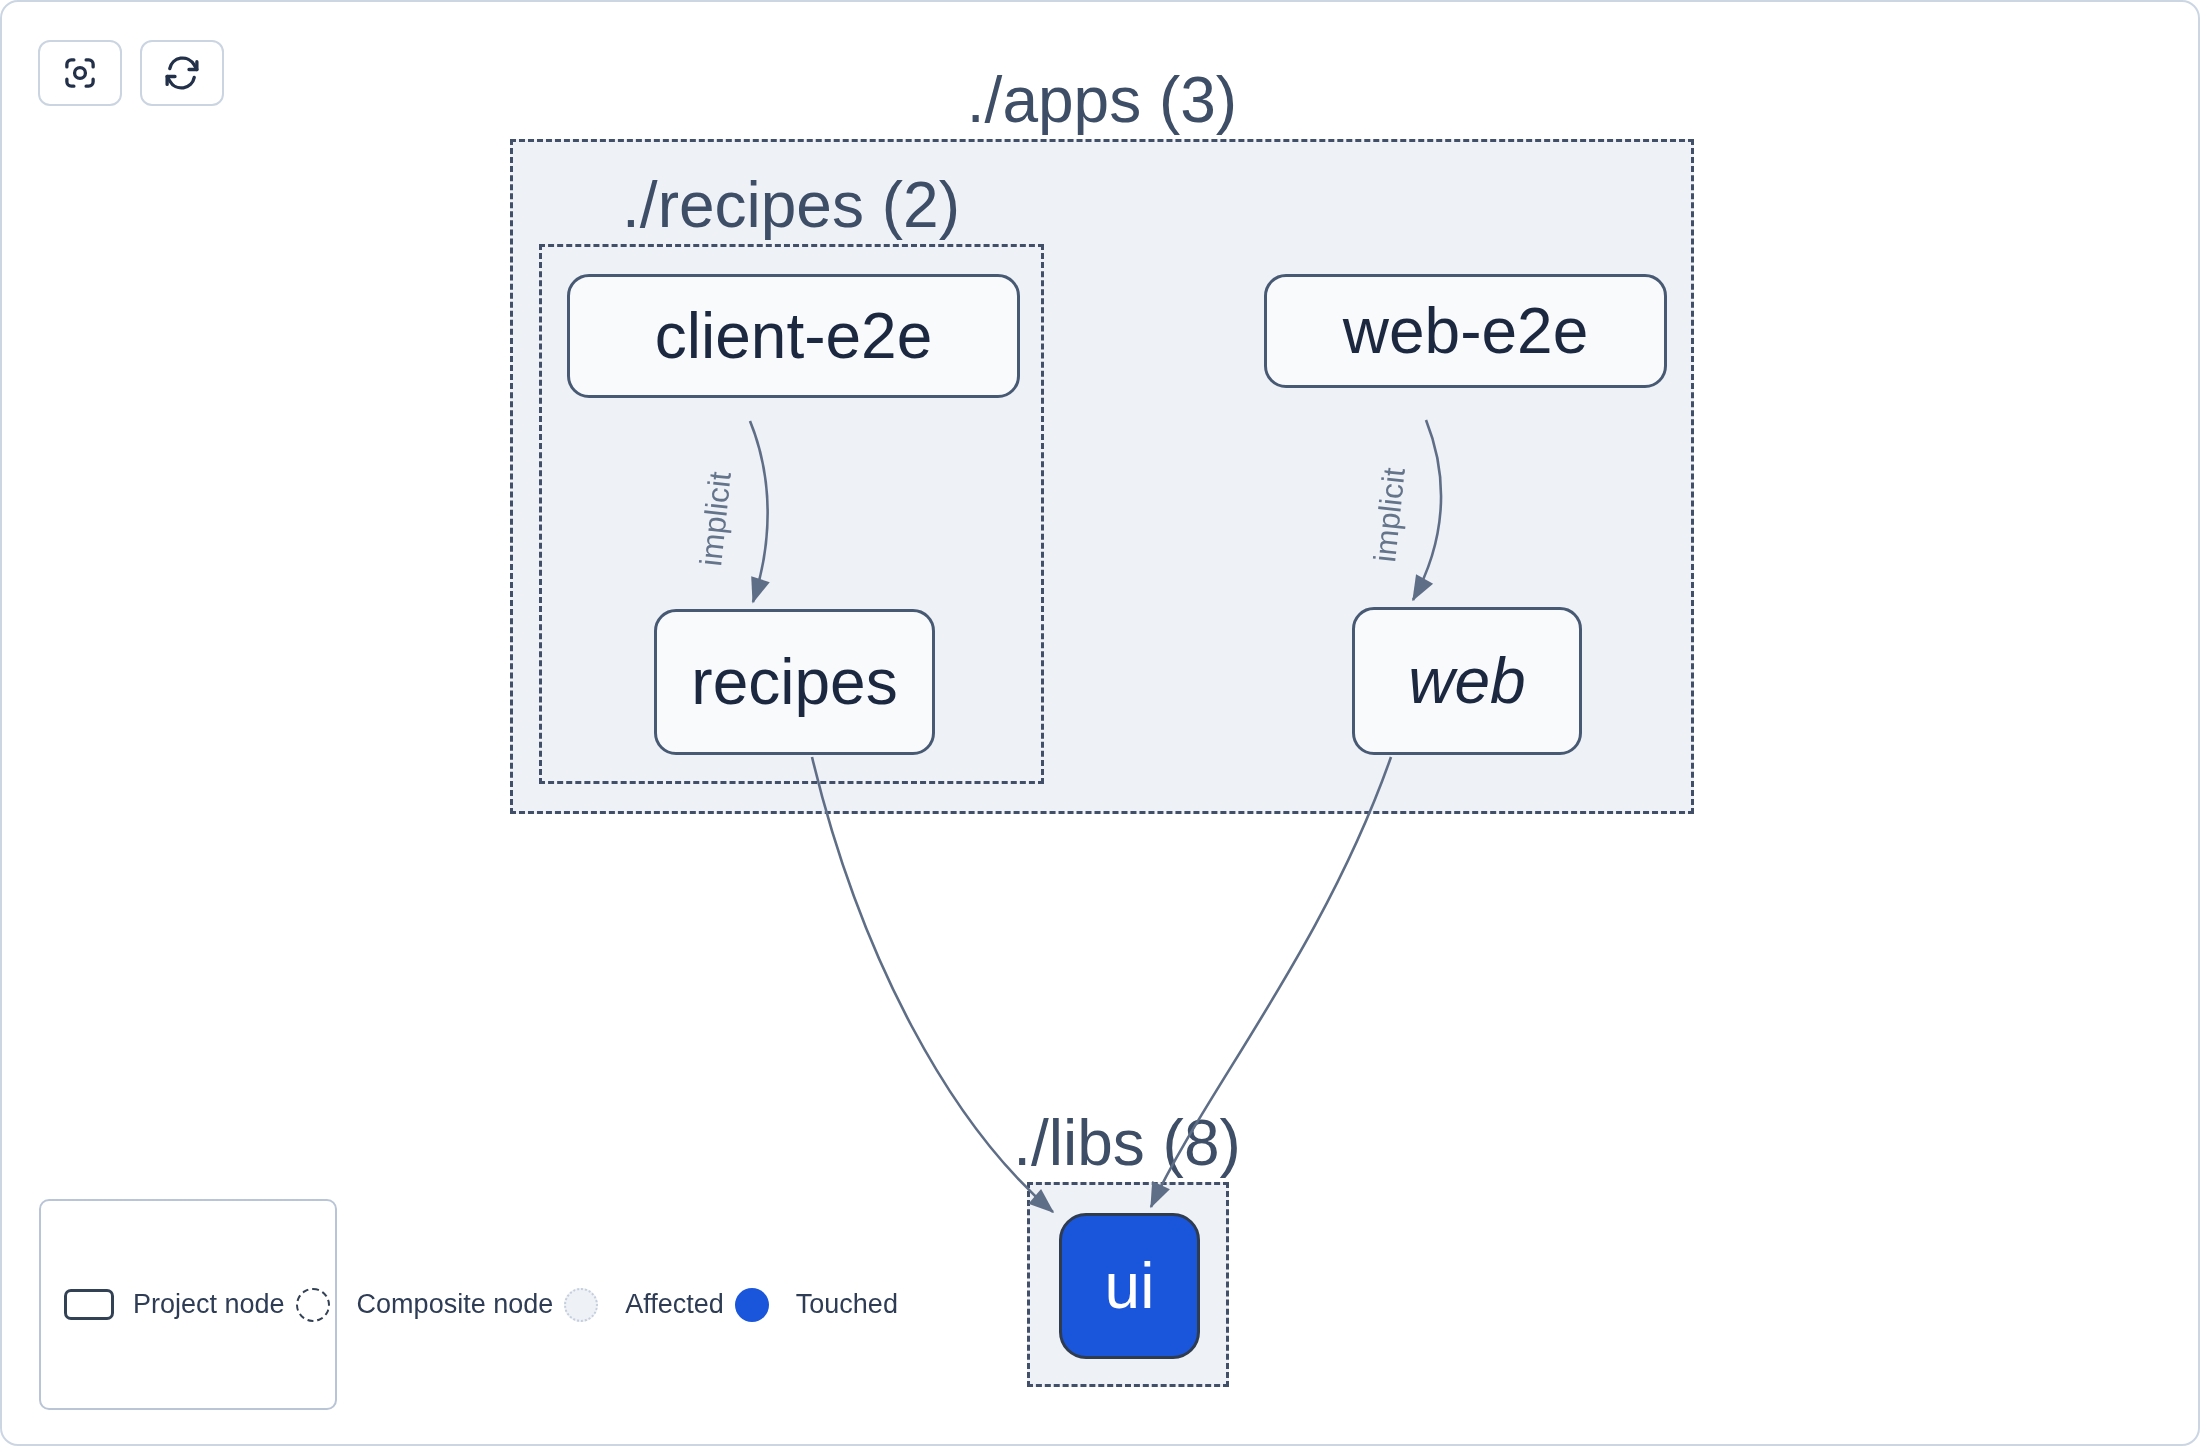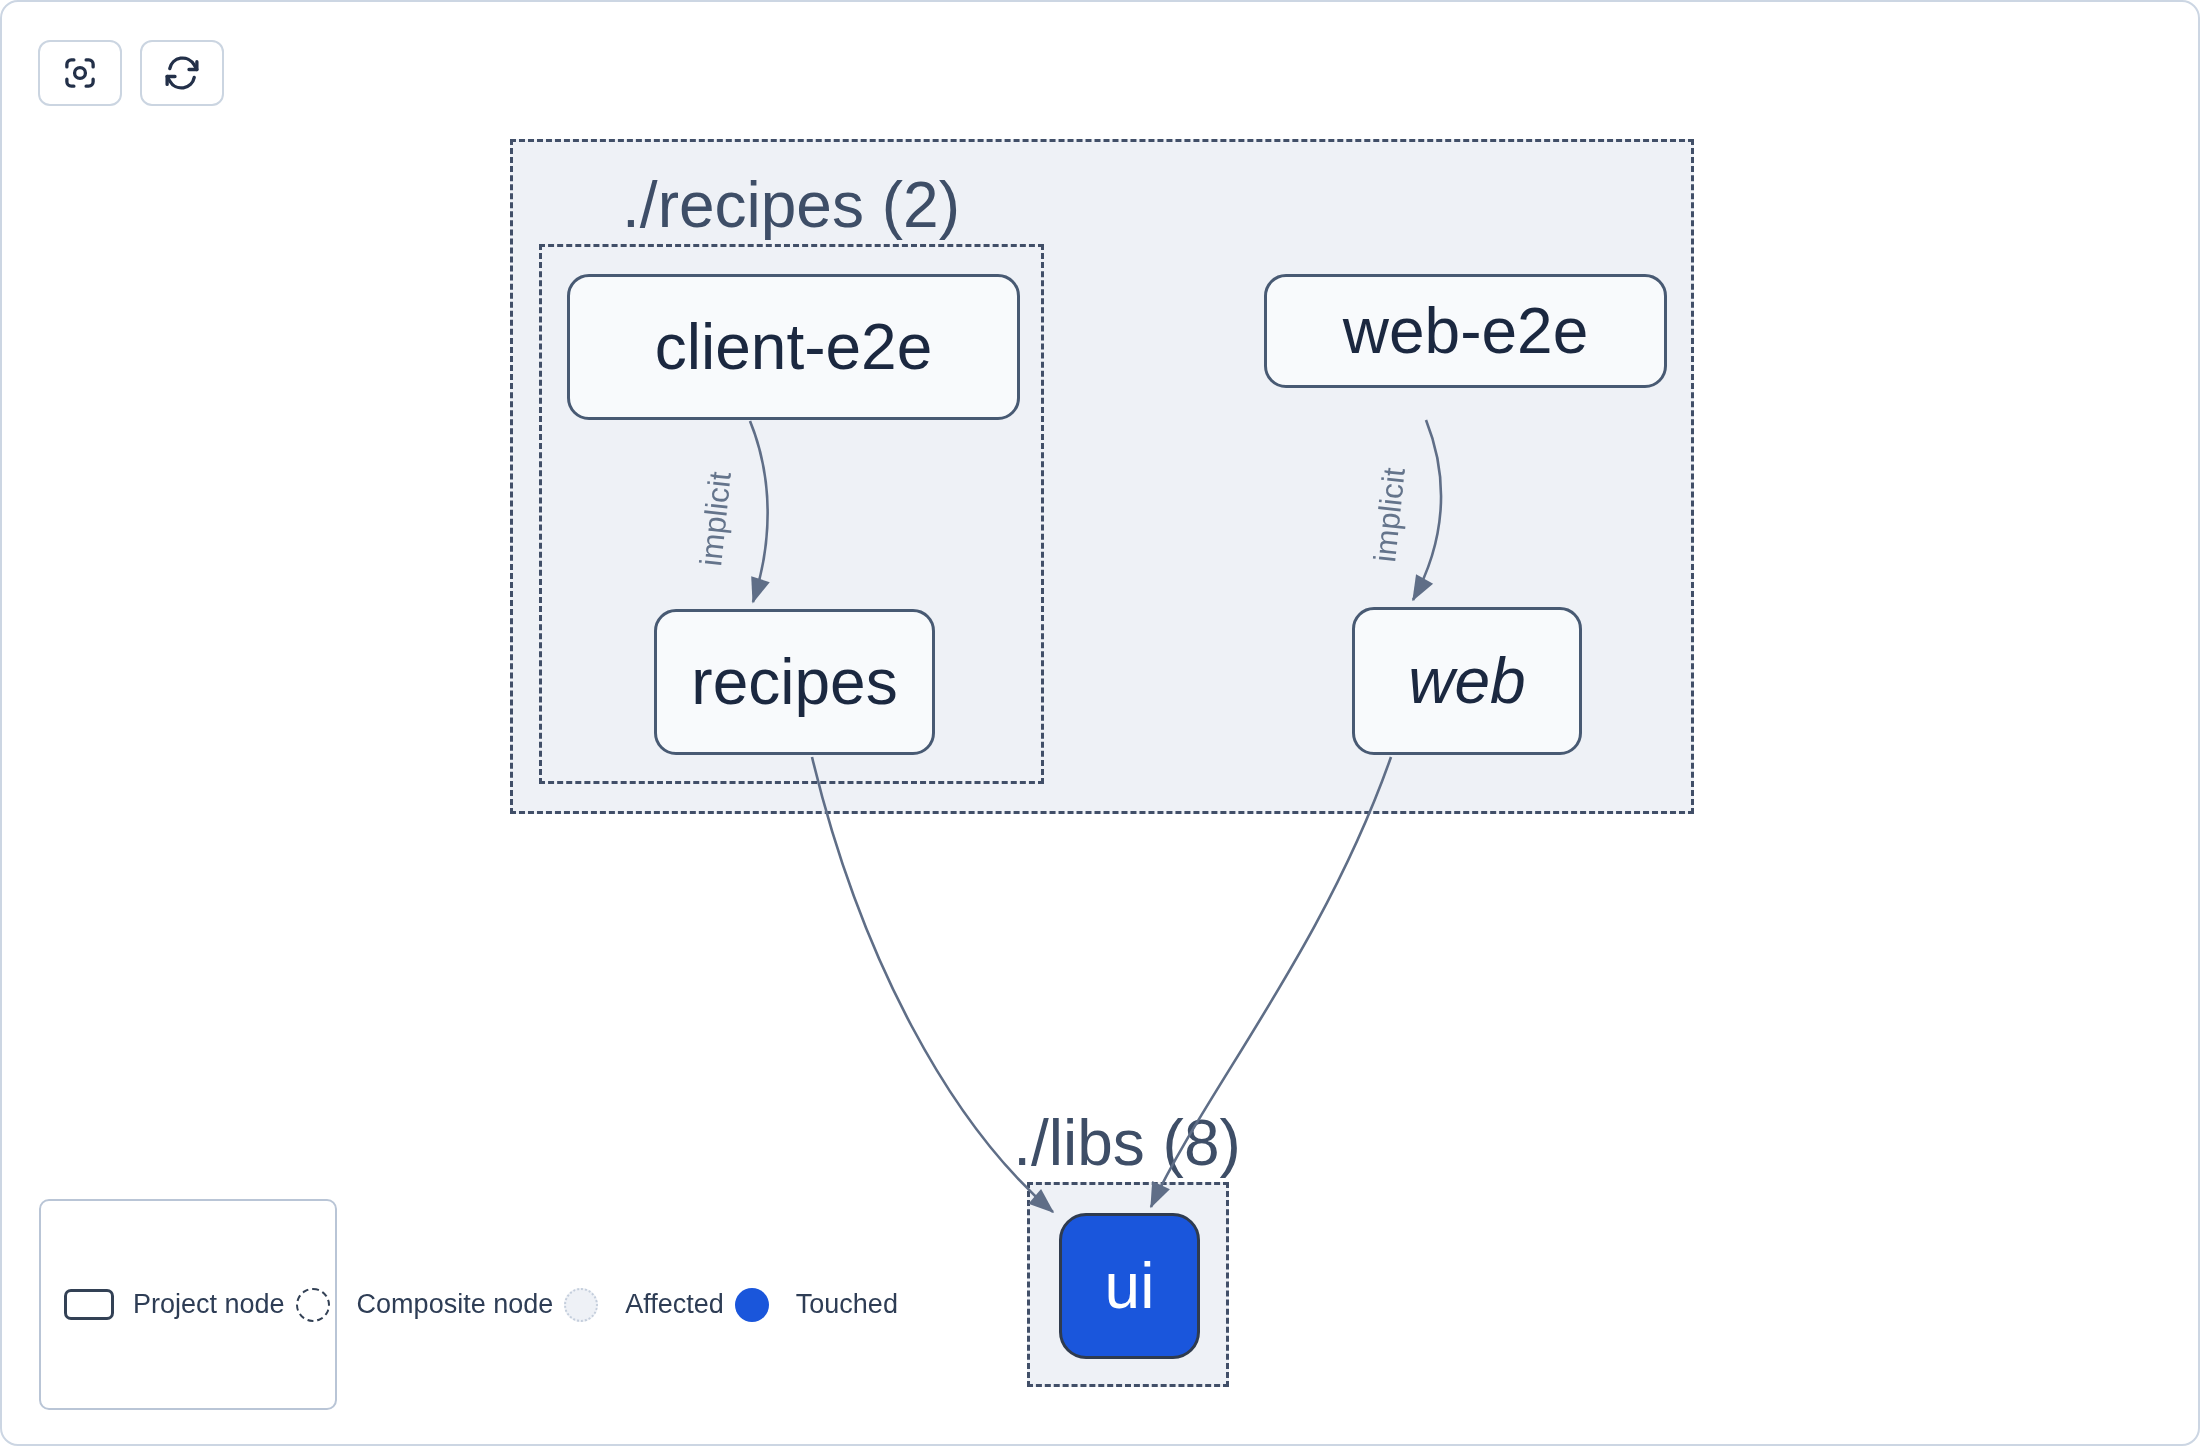--- a/index.html
+++ b/index.html
@@ -58,40 +58,41 @@
 </style>
 </head>
 <body>
 
 <div class="canvas">
 
   <div class="group-box" style="left:508px;top:137px;width:1184px;height:675px;"></div>
   <div class="group-box" style="left:537px;top:242px;width:505px;height:540px;"></div>
   <div class="group-box" style="left:1025px;top:1180px;width:202px;height:205px;"></div>
 
+  <div class="group-title" style="left:1100px;top:58px;">./apps (3)</div>
   <div class="group-title" style="left:789px;top:163px;">./recipes (2)</div>
   <div class="group-title" style="left:1125px;top:1101px;">./libs (8)</div>
 
   <svg class="edges" width="2200" height="1446" viewBox="0 0 2200 1446">
     <defs>
       <marker id="arrow" viewBox="0 0 20 16" refX="17.5" refY="8" markerWidth="30" markerHeight="24" markerUnits="userSpaceOnUse" orient="auto">
         <path d="M1.5 1.5 L18.5 8 L1.5 14.5 Z" fill="#5f6e87"></path>
       </marker>
     </defs>
 
     <path class="edge" d="M 748 419 C 772 478, 770 542, 751 600" marker-end="url(#arrow)"></path>
     <path class="edge" d="M 1424 418 C 1448 478, 1443 540, 1411 598" marker-end="url(#arrow)"></path>
     <path class="edge" d="M 810 755 C 858 955, 948 1122, 1051 1210" marker-end="url(#arrow)"></path>
     <path class="edge" d="M 1389 755 C 1321 948, 1202 1090, 1149 1205" marker-end="url(#arrow)"></path>
 
     <text class="edge-label" transform="translate(724 518) rotate(-84)" text-anchor="middle">implicit</text>
     <text class="edge-label" transform="translate(1398 514) rotate(-84)" text-anchor="middle">implicit</text>
   </svg>
 
-  <div class="node" style="left:565px;top:272px;width:453px;height:146px;">
+  <div class="node" style="left:565px;top:272px;width:453px;height:124px;">
     <span>client-e2e</span>
   </div>
   <div class="node" style="left:1262px;top:272px;width:403px;height:114px;">
     <span>web-e2e</span>
   </div>
   <div class="node" style="left:652px;top:607px;width:281px;height:146px;">
     <span>recipes</span>
   </div>
   <div class="node" style="left:1350px;top:605px;width:230px;height:148px;font-style:italic;">
     <span>web</span>

